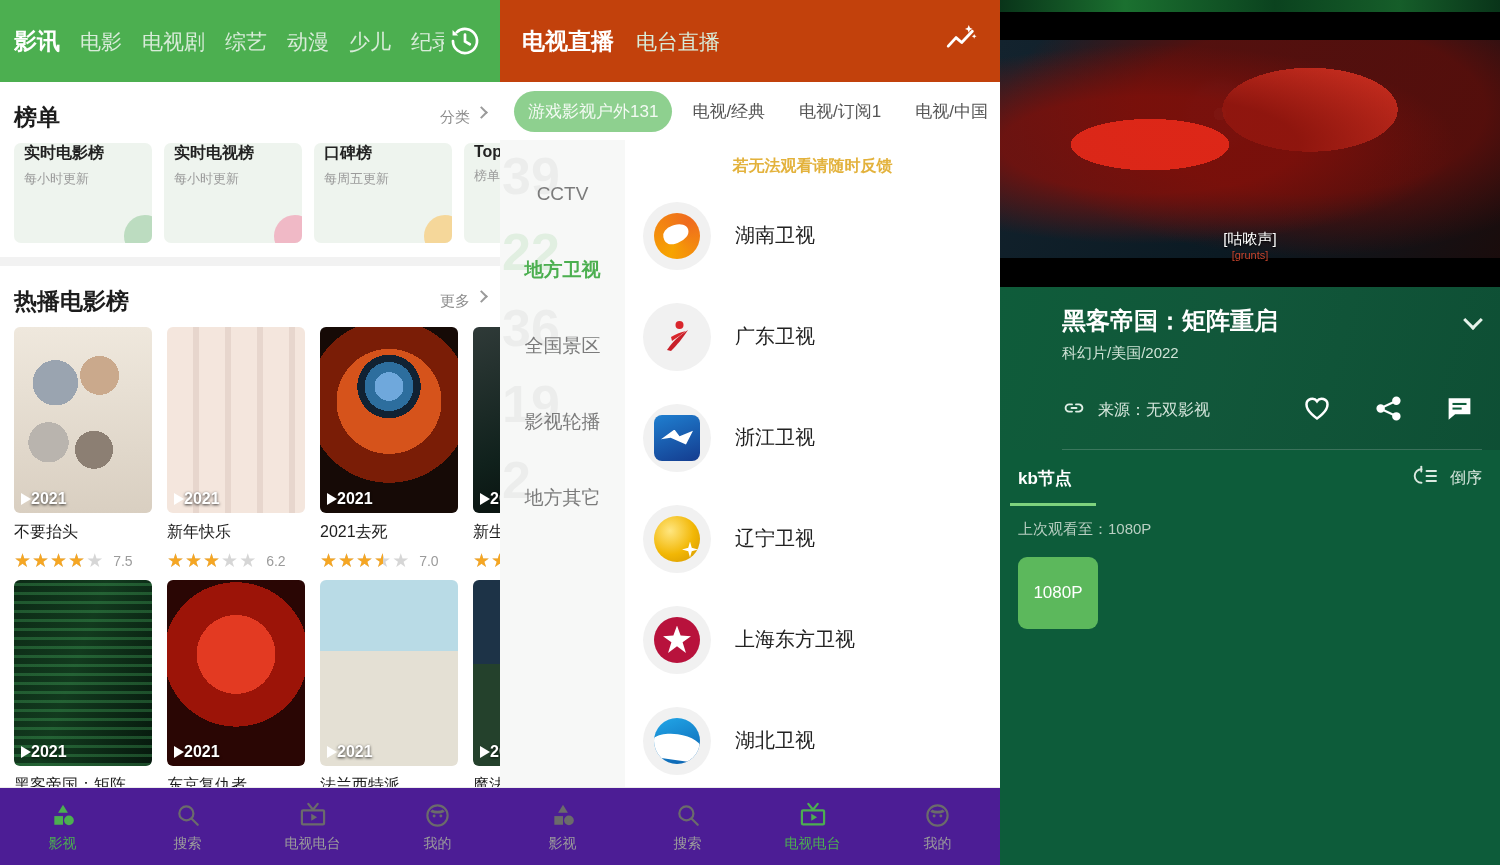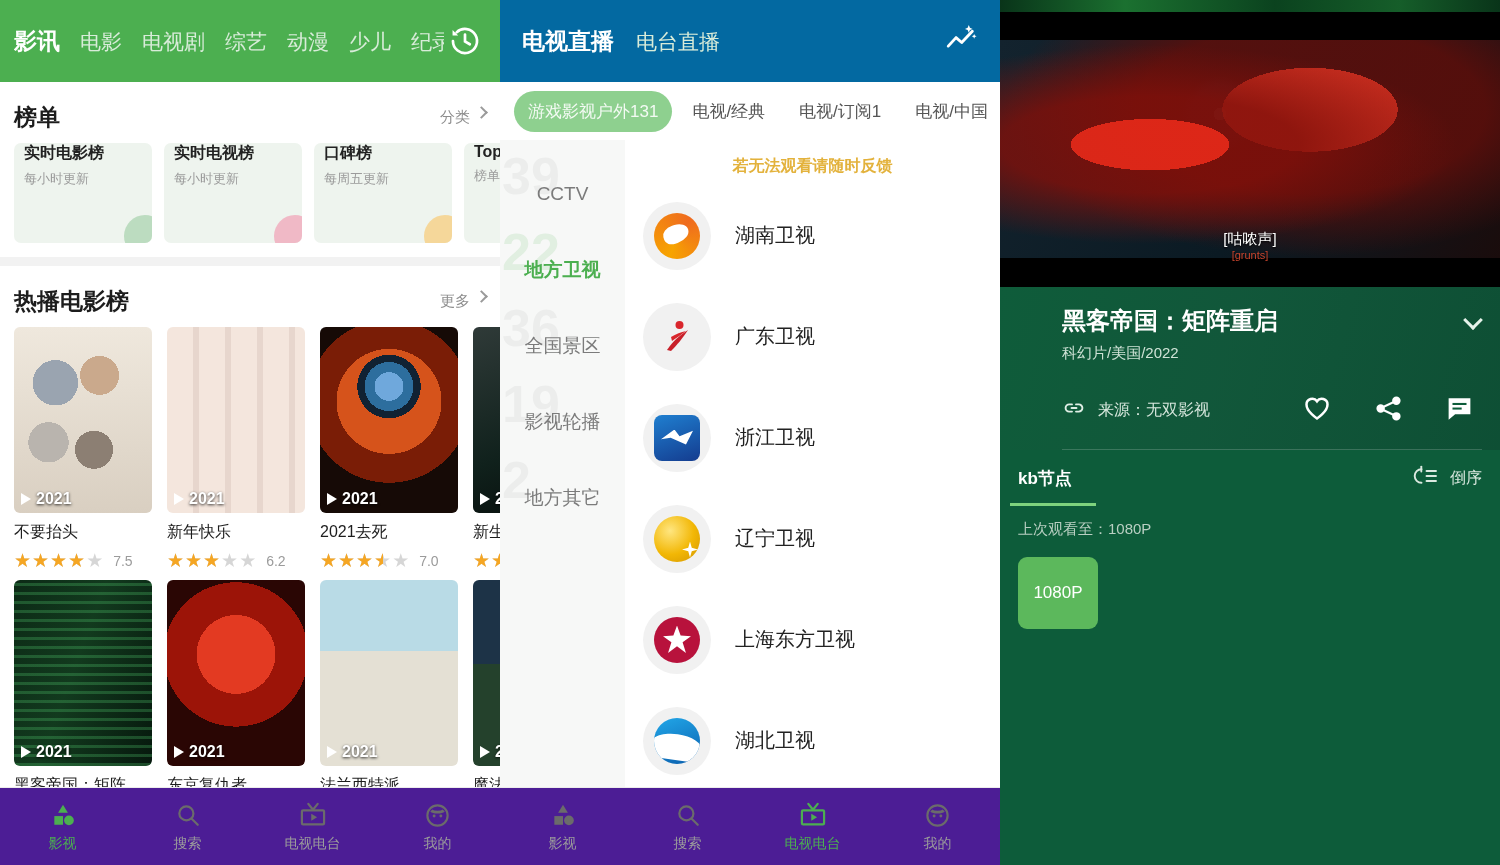--- a/index.html
+++ b/index.html
@@ -39,21 +39,21 @@
   .divider { height:9px; background:#f2f2f2; }
 
   .movie-row { display:flex; gap:15px; padding:0 14px 10px 14px; }
   .movie { width:138px; flex:0 0 138px; }
   .poster {
     width:138px; height:186px; border-radius:6px; position:relative; overflow:hidden;
     background:#333;
   }
   .poster .yr {
     position:absolute; left:7px; bottom:5px; color:#fff; font-size:16px;
-    display:flex; align-items:center; gap:5px; text-shadow:0 1px 3px rgba(0,0,0,.8);
+    display:flex; align-items:center; text-shadow:0 1px 3px rgba(0,0,0,.8);
   }
   .play-tri { width:0; height:0; border-left:10px solid #fff; border-top:6px solid transparent; border-bottom:6px solid transparent; }
   .m-title { font-size:16px; color:#1d1d1d; margin-top:9px; white-space:nowrap; overflow:hidden; text-overflow:ellipsis; }
   .m-rate { display:flex; align-items:center; gap:4px; margin-top:8px; }
   .stars { position:relative; display:inline-block; font-size:19px; line-height:19px; letter-spacing:1px; color:#d6d6d6; white-space:nowrap; }
   .stars .fill { position:absolute; left:0; top:0; overflow:hidden; color:#f5a623; white-space:nowrap; }
   .m-score { font-size:14px; color:#9b9b9b; margin-left:5px; }
 
   
   .p-dontlookup{background:
@@ -82,21 +82,21 @@
     position:absolute; left:0; bottom:0; width:500px; height:78px; background:#4c1d95;
     border-top:1px solid #ececec; display:flex; align-items:center;
   }
   .nav-item { flex:1; display:flex; flex-direction:column; align-items:center; gap:5px; }
   .nav-item .nlabel { font-size:14px; color:#9b9b9b; }
   .nav-item.active .nlabel { color:#4CAF50; }
   .nav-icon { height:30px; display:flex; align-items:center; justify-content:center; }
 
   
   #panel-live { background:#fff; display:flex; flex-direction:column; }
-  .live-bar { height:82px; background:#0369a1; display:flex; align-items:center; padding:0 22px; flex:0 0 82px; }
+  .live-bar { height:82px; background:#c2410c; display:flex; align-items:center; padding:0 22px; flex:0 0 82px; }
   .live-bar .ltabs { display:flex; gap:22px; align-items:baseline; flex:1; }
   .live-bar .ltab { color:#d8ecd9; font-size:21px; }
   .live-bar .ltab.active { color:#fff; font-weight:bold; font-size:23px; }
 
   .chips { display:flex; align-items:center; gap:6px; padding:10px 14px; height:58px; flex:0 0 58px; overflow:hidden; white-space:nowrap; }
   .chip { font-size:17px; color:#555; padding:9px 14px; border-radius:22px; flex:0 0 auto; }
   .chip.active { background:#8ed08f; color:#f3faf3; }
 
   .live-body { flex:1; display:flex; min-height:0; }
   .cat-col { width:125px; flex:0 0 125px; background:#f7f8f7; position:relative; padding-top:16px; }

